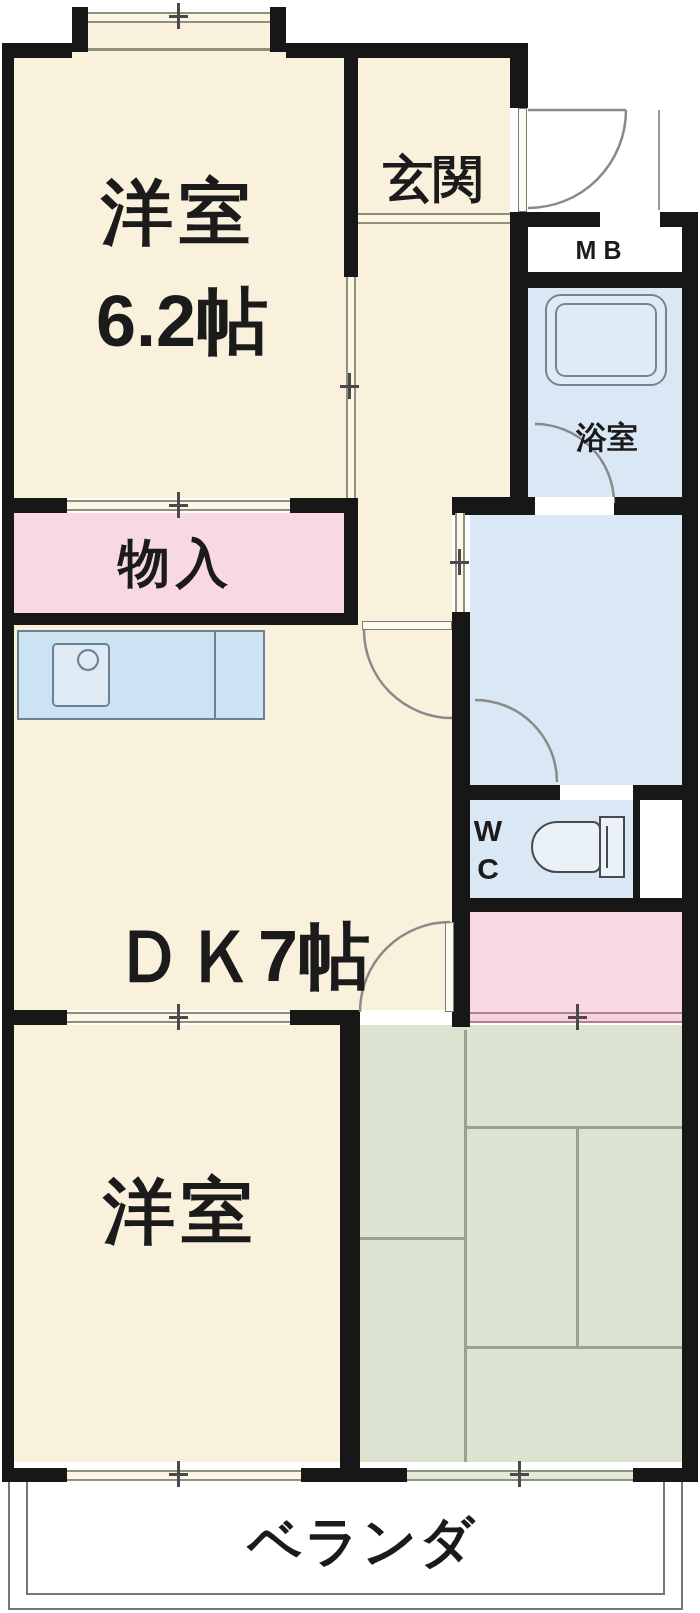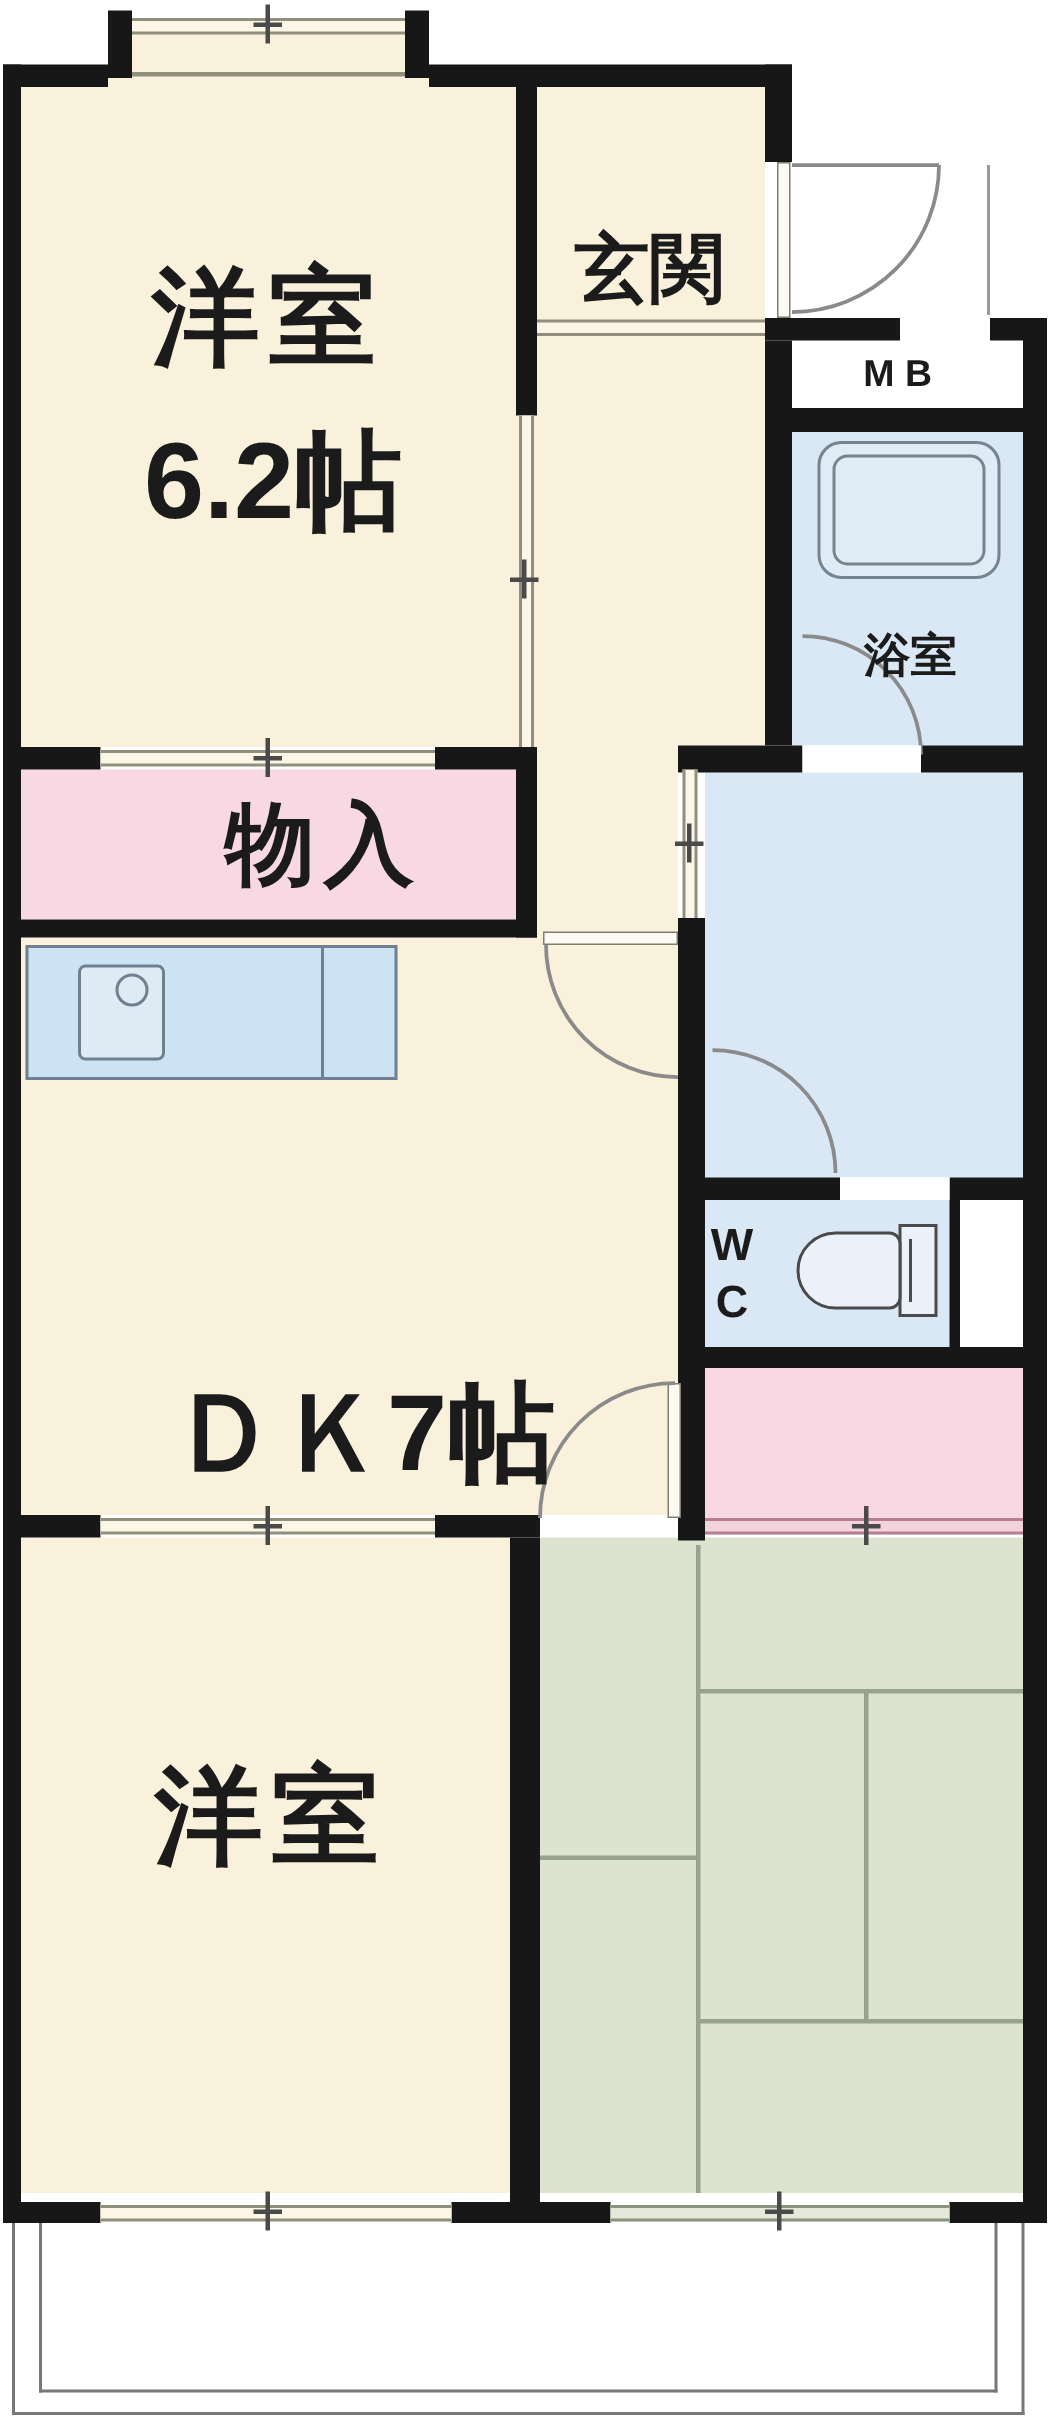--- a/index.html
+++ b/index.html
@@ -140,19 +140,20 @@
   <div class="fixture" style="left:531px;top:821px;width:70px;height:52px;background:#EAF1F8;border:2px solid #4a4a4a;border-radius:26px 8px 8px 26px / 26px 8px 8px 26px;"></div>
 
   <div class="fixture" style="left:8px;top:1482px;width:675px;height:128px;border-left:2px solid #777;border-right:2px solid #777;border-bottom:2px solid #777;"></div>
   <div class="fixture" style="left:26px;top:1482px;width:639px;height:113px;border-left:2px solid #777;border-right:2px solid #777;border-bottom:2px solid #777;"></div>
 
   <div class="lbl" style="left:179px;top:212px;font-size:72px;letter-spacing:6px;">洋室</div>
   <div class="lbl" style="left:182px;top:321px;font-size:72px;">6.2帖</div>
   <div class="lbl" style="left:433px;top:143px;font-size:50px;margin-top:36px;">玄関</div>
   <div class="lbl" style="left:602px;top:250px;font-size:25px;letter-spacing:7px;">MB</div>
   <div class="lbl" style="left:607px;top:437px;font-size:31px;">浴室</div>
-  <div class="lbl" style="left:176px;top:563px;font-size:60px;letter-spacing:6px;margin-left:40px;">物入</div>
+  <div class="lbl" style="left:176px;top:563px;font-size:52px;letter-spacing:6px;">物入</div>
   <div class="lbl" style="left:242px;top:956px;font-size:72px;">ＤＫ7帖</div>
   <div class="lbl" style="left:488px;top:831px;font-size:30px;">W</div>
   <div class="lbl" style="left:488px;top:869px;font-size:30px;">C</div>
   <div class="lbl" style="left:181px;top:1211px;font-size:72px;letter-spacing:6px;">洋室</div>
+  <div class="lbl" style="left:362px;top:1541px;font-size:54px;letter-spacing:2px;">ベランダ</div>
 
 </div>
 
 </body></html>

